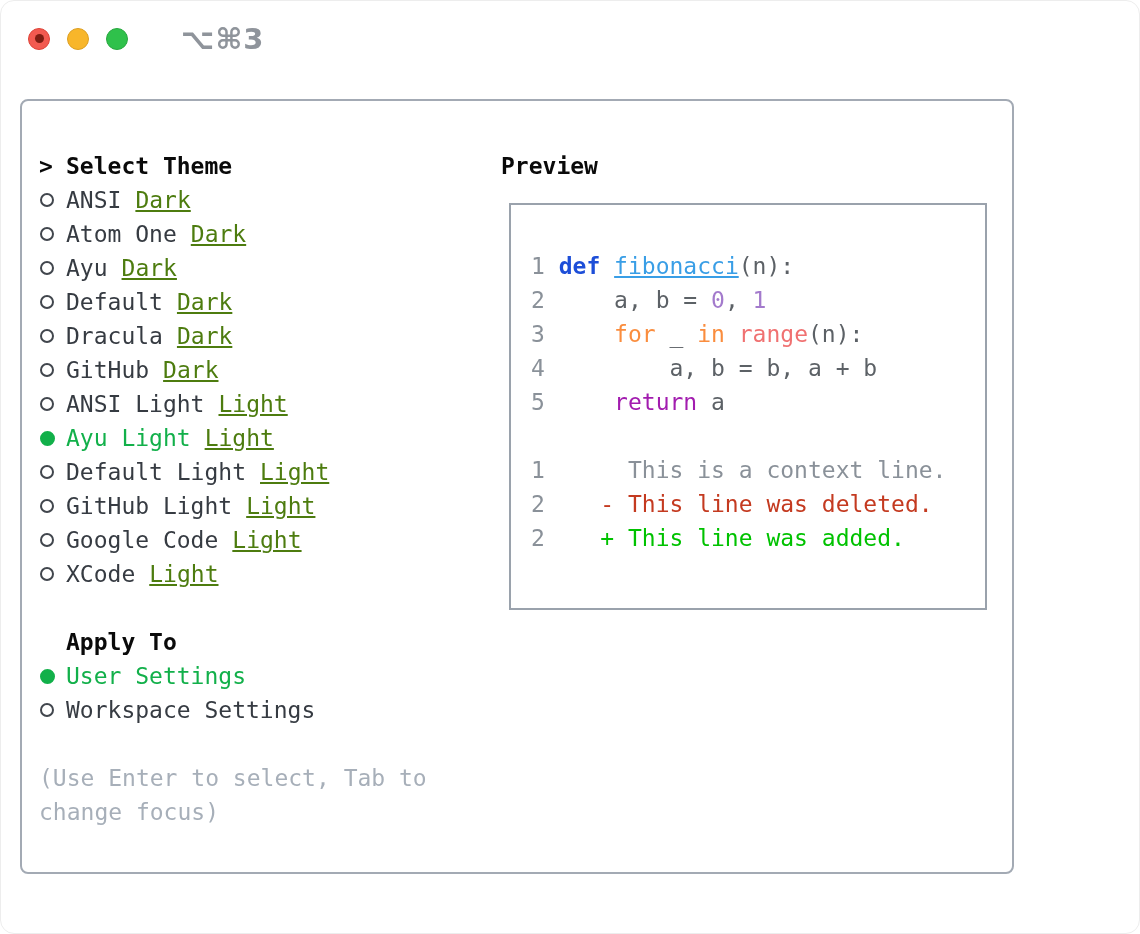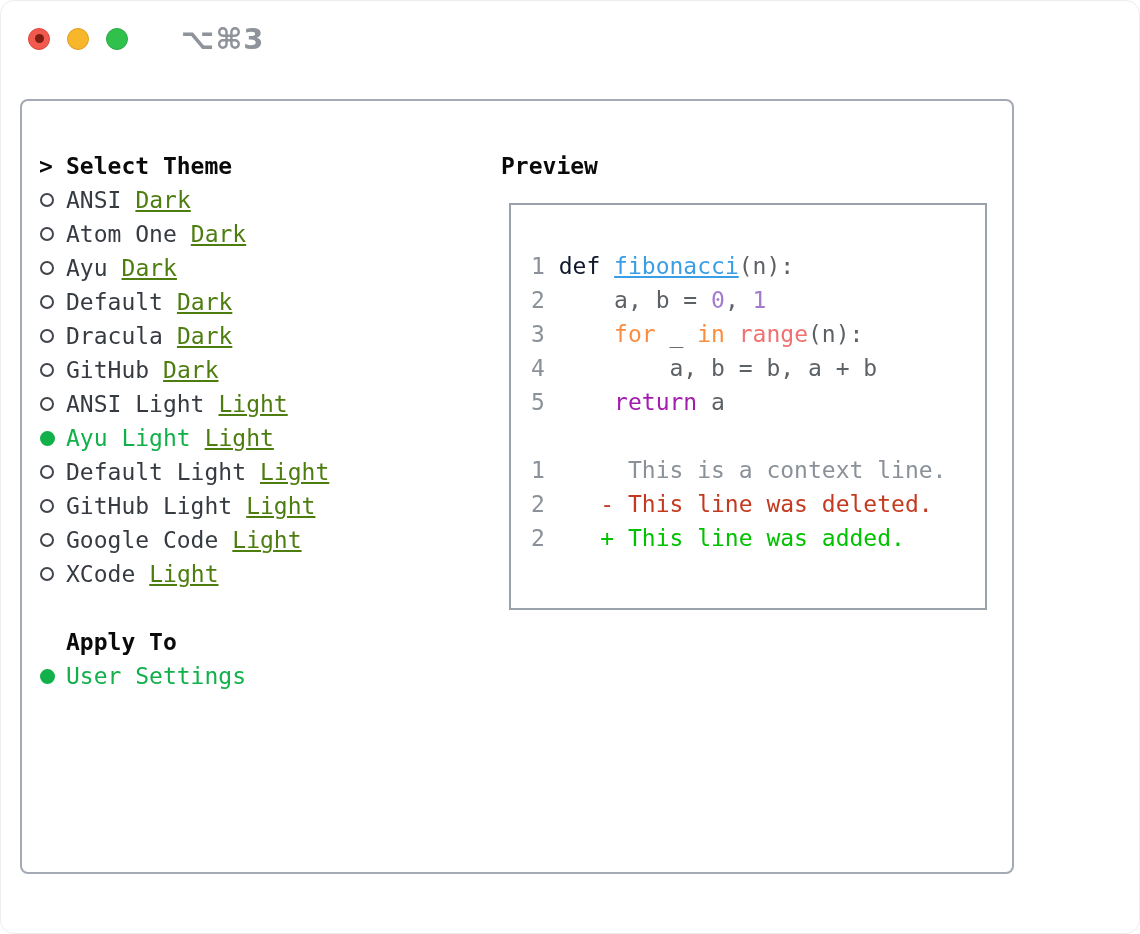--- a/index.html
+++ b/index.html
@@ -192,31 +192,38 @@
         <span class="section-header">Apply To</span>
       </div>
 
       <div>
           <div class="row">
             <span class="gutter">
               <span class="radio sel"></span>
             </span>
             <span class="name sel">User Settings</span>
           </div>
+          <div class="row">
+            <span class="gutter">
+              <span class="radio"></span>
+            </span>
+            <span class="name">Workspace Settings</span>
+          </div>
         </div>
 
       <div class="spacer"></div>
 
+      <div class="hint">(Use Enter to select, Tab to change focus)</div>
     </div>
 
     <div class="right-col">
       <div class="preview-header section-header">Preview</div>
       <div class="preview-box">
         <div>
-            <div class="code-line"><span style="color: rgb(138, 145, 153);">1 </span><span style="color: #0f172a;">def</span><span style="color: rgb(92, 97, 102);"> </span><span style="color: rgb(57, 158, 230); text-decoration: underline;">fibonacci</span><span style="color: rgb(92, 97, 102);">(n):</span></div>
+            <div class="code-line"><span style="color: rgb(138, 145, 153);">1 </span><span style="color: #1d4ed8; font-weight: bold;">def</span><span style="color: rgb(92, 97, 102);"> </span><span style="color: rgb(57, 158, 230); text-decoration: underline;">fibonacci</span><span style="color: rgb(92, 97, 102);">(n):</span></div>
             <div class="code-line"><span style="color: rgb(138, 145, 153);">2 </span><span style="color: rgb(92, 97, 102);">    a, b = </span><span style="color: rgb(163, 122, 204);">0</span><span style="color: rgb(92, 97, 102);">, </span><span style="color: rgb(163, 122, 204);">1</span></div>
             <div class="code-line"><span style="color: rgb(138, 145, 153);">3 </span><span style="color: rgb(92, 97, 102);">    </span><span style="color: rgb(250, 141, 62);">for</span><span style="color: rgb(92, 97, 102);"> _ </span><span style="color: rgb(250, 141, 62);">in</span><span style="color: rgb(92, 97, 102);"> </span><span style="color: rgb(240, 113, 113);">range</span><span style="color: rgb(92, 97, 102);">(n):</span></div>
             <div class="code-line"><span style="color: rgb(138, 145, 153);">4 </span><span style="color: rgb(92, 97, 102);">        a, b = b, a + b</span></div>
             <div class="code-line"><span style="color: rgb(138, 145, 153);">5 </span><span style="color: rgb(92, 97, 102);">    </span><span style="color: #a21caf;">return</span><span style="color: rgb(92, 97, 102);"> a</span></div>
             <div class="code-line"></div>
             <div class="code-line"><span style="color: rgb(138, 145, 153);">1 </span><span style="color: rgb(138, 145, 153);">     This is a context line.</span></div>
             <div class="code-line"><span style="color: rgb(138, 145, 153);">2 </span><span style="color: rgb(92, 97, 102);">   </span><span style="color: rgb(196, 58, 32); text-align: right;">- This line was deleted.</span></div>
             <div class="code-line"><span style="color: rgb(138, 145, 153);">2 </span><span style="color: rgb(92, 97, 102);">   </span><span style="color: rgb(0, 194, 0);">+ This line was added.</span></div>
           </div>
       </div>

